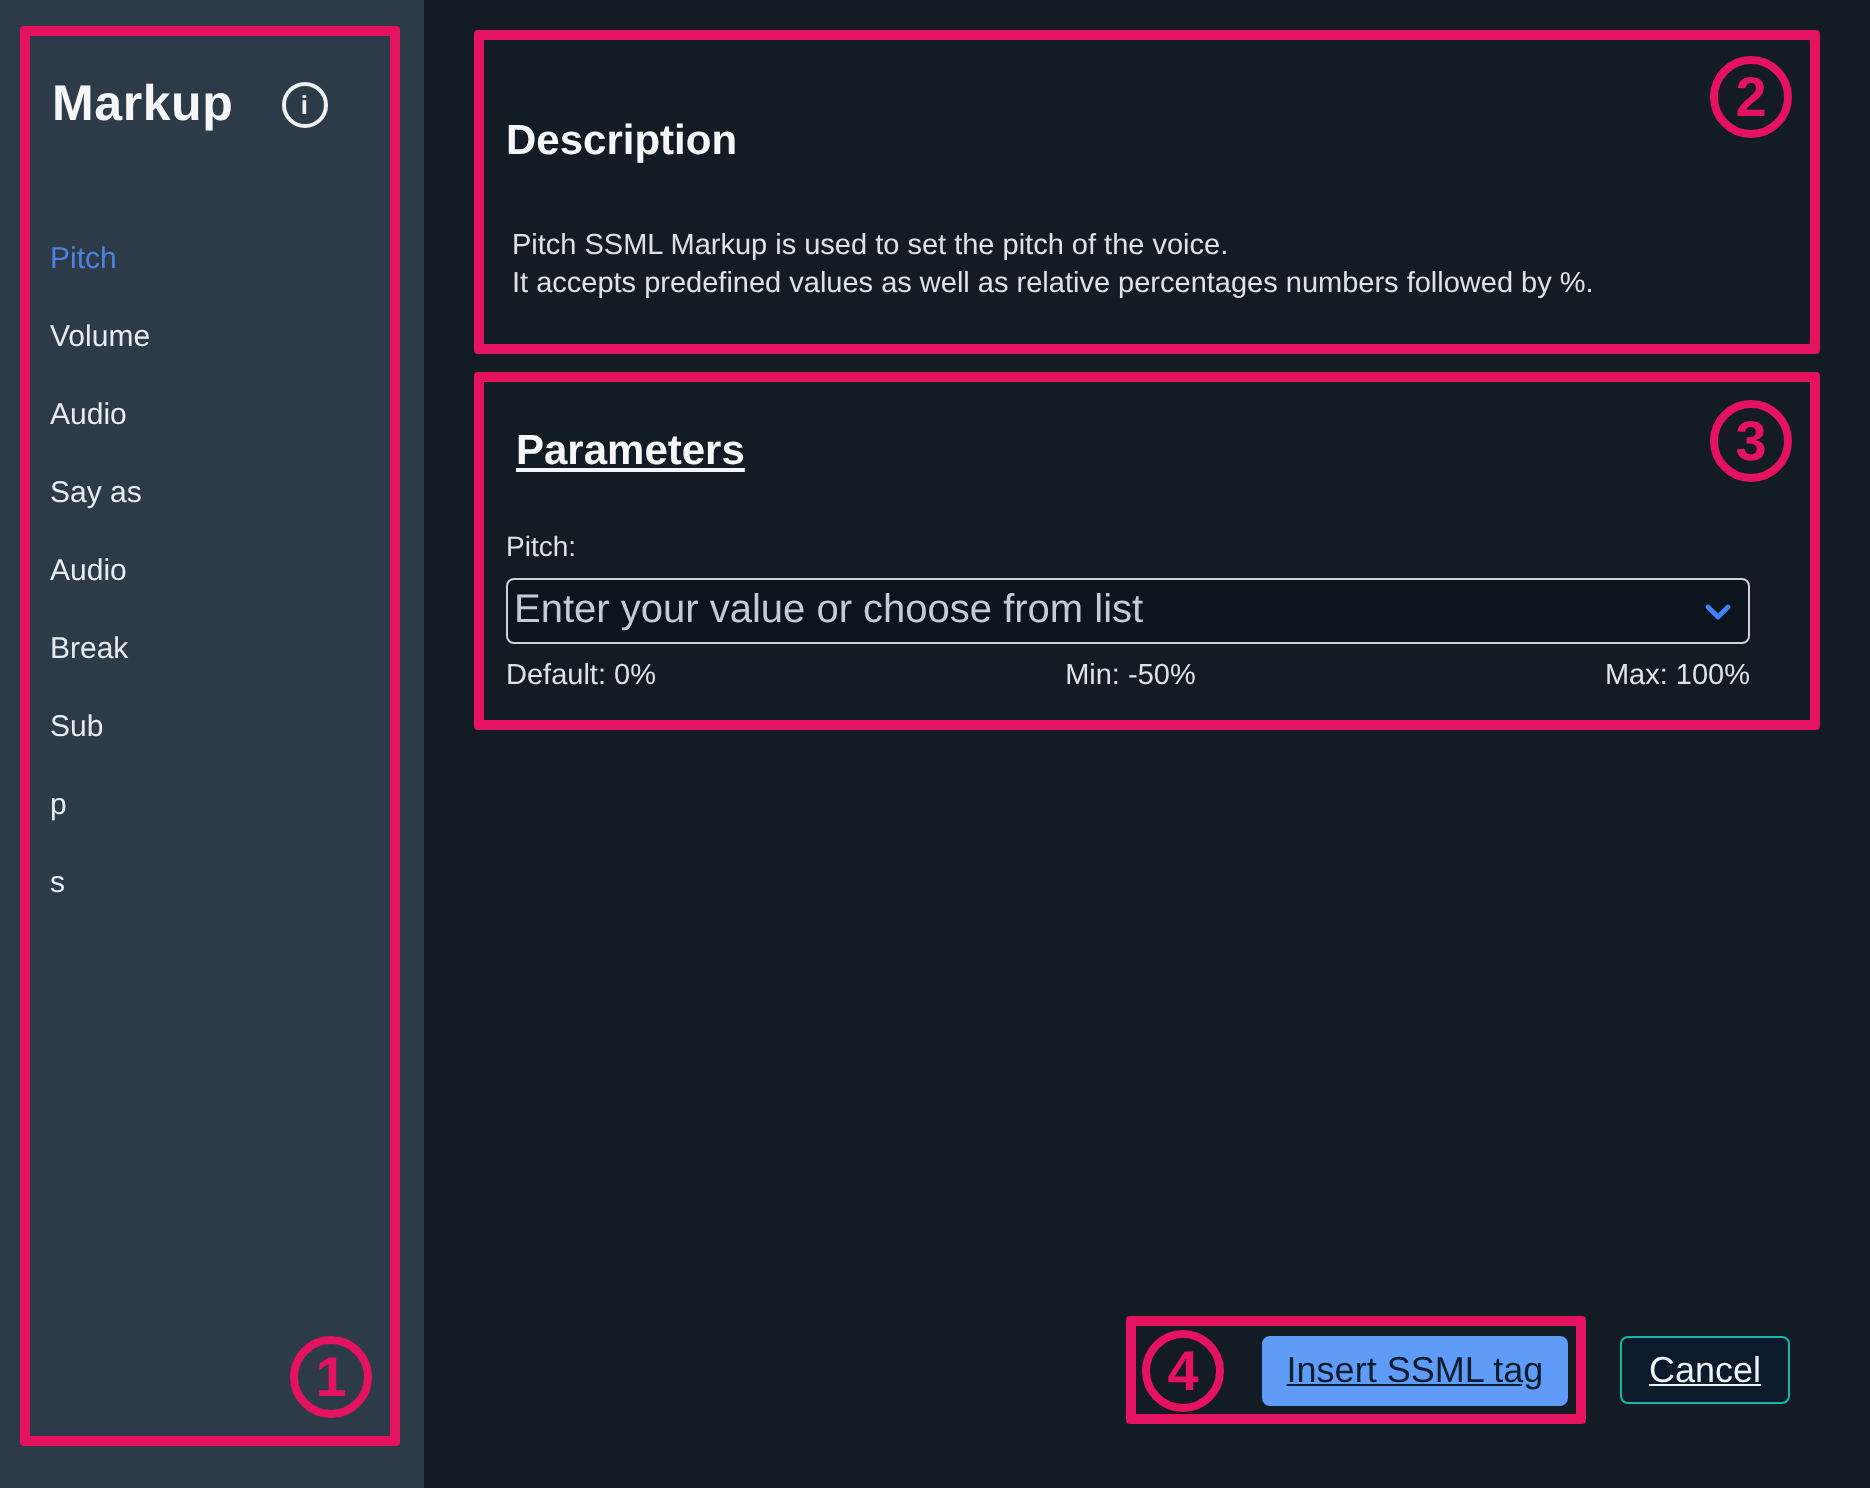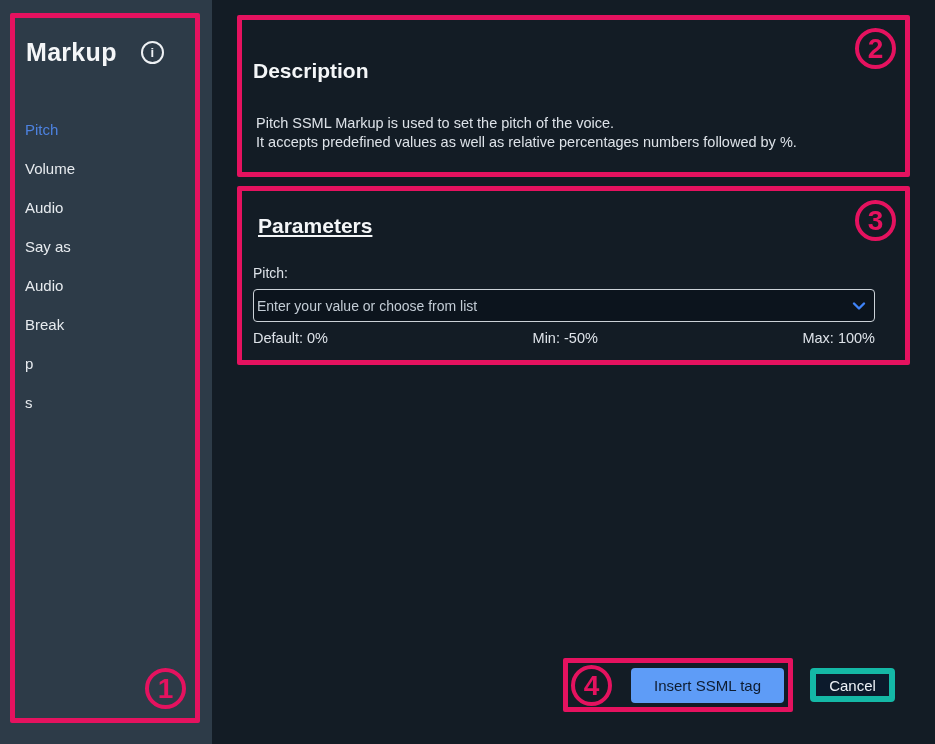--- a/index.html
+++ b/index.html
@@ -40,46 +40,46 @@
     position:absolute; left:256px; top:114px;
     font-size:14.5px; color:#dde2e8; line-height:19px; white-space:nowrap;
   }
   .param-label {
     position:absolute; left:253px; top:265px; font-size:14px; color:#dde2e8;
   }
   .input-wrap { position:absolute; left:253px; top:289px; width:622px; height:33px; }
   .input-wrap input {
     width:100%; height:100%; box-sizing:border-box;
     background:#0c141d; border:1px solid #ccd2d8; border-radius:4px;
-    color:#e7ebef; font-size:14px; padding:0 30px 0 3px;
+    color:#e7ebef; font-size:20px; padding:0 30px 0 3px;
     font-family:"Liberation Sans", sans-serif; outline:none;
   }
   .input-wrap input::placeholder { color:#c3ccd5; opacity:1; }
   .chevron {
     position:absolute; right:8px; top:9px; width:16px; height:16px; cursor:pointer;
   }
   .range-row {
     position:absolute; left:253px; top:330px; width:622px;
     display:flex; justify-content:space-between;
     font-size:14.5px; color:#dde2e8;align-items:flex-end;
   }
 
   
   .btn {
-    position:absolute; border-radius:4px; font-size:15px; cursor:pointer;
+    position:absolute; border-radius:4px; font-size:18px; cursor:pointer;
     font-family:"Liberation Sans", sans-serif;
-    display:flex; align-items:center; justify-content:center;
+    display:flex; align-items:center; justify-content:center;text-decoration:underline;
   }
   .btn-insert {
     left:631px; top:668px; width:153px; height:35px;
     background:#5e9cf7; border:none; color:#0e1c30;
   }
   .btn-cancel {
     left:810px; top:668px; width:85px; height:34px;
-    background:#0c1a2c; border:6px solid #14b8a6; color:#eef2f7;
+    background:#0c1a2c; border:1px solid #14b8a6; color:#eef2f7;
   }
 
   
   .ann {
     position:absolute; border:5px solid #e5125f; box-sizing:border-box;
     border-radius:2px; pointer-events:none;
   }
   .ann-1 { left:10px;  top:13px;  width:190px; height:710px; }
   .ann-2 { left:237px; top:15px;  width:673px; height:162px; }
   .ann-3 { left:237px; top:186px; width:673px; height:179px; }
@@ -104,20 +104,21 @@
     <span class="sidebar-title">Markup</span>
     <span class="info-icon">i</span>
   </div>
   <nav class="nav">
     <div class="nav-item active">Pitch</div>
     <div class="nav-item">Volume</div>
     <div class="nav-item">Audio</div>
     <div class="nav-item">Say as</div>
     <div class="nav-item">Audio</div>
     <div class="nav-item">Break</div>
+    <div class="nav-item">Sub</div>
     <div class="nav-item">p</div>
     <div class="nav-item">s</div>
   </nav>
 </aside>
 
 <h2 class="panel-title" style="left:253px; top:42px;">Description</h2>
 <div class="desc-text">
   <div>Pitch SSML Markup is used to set the pitch of the voice.</div>
   <div>It accepts predefined values as well as relative percentages numbers followed by %.</div>
 </div>

